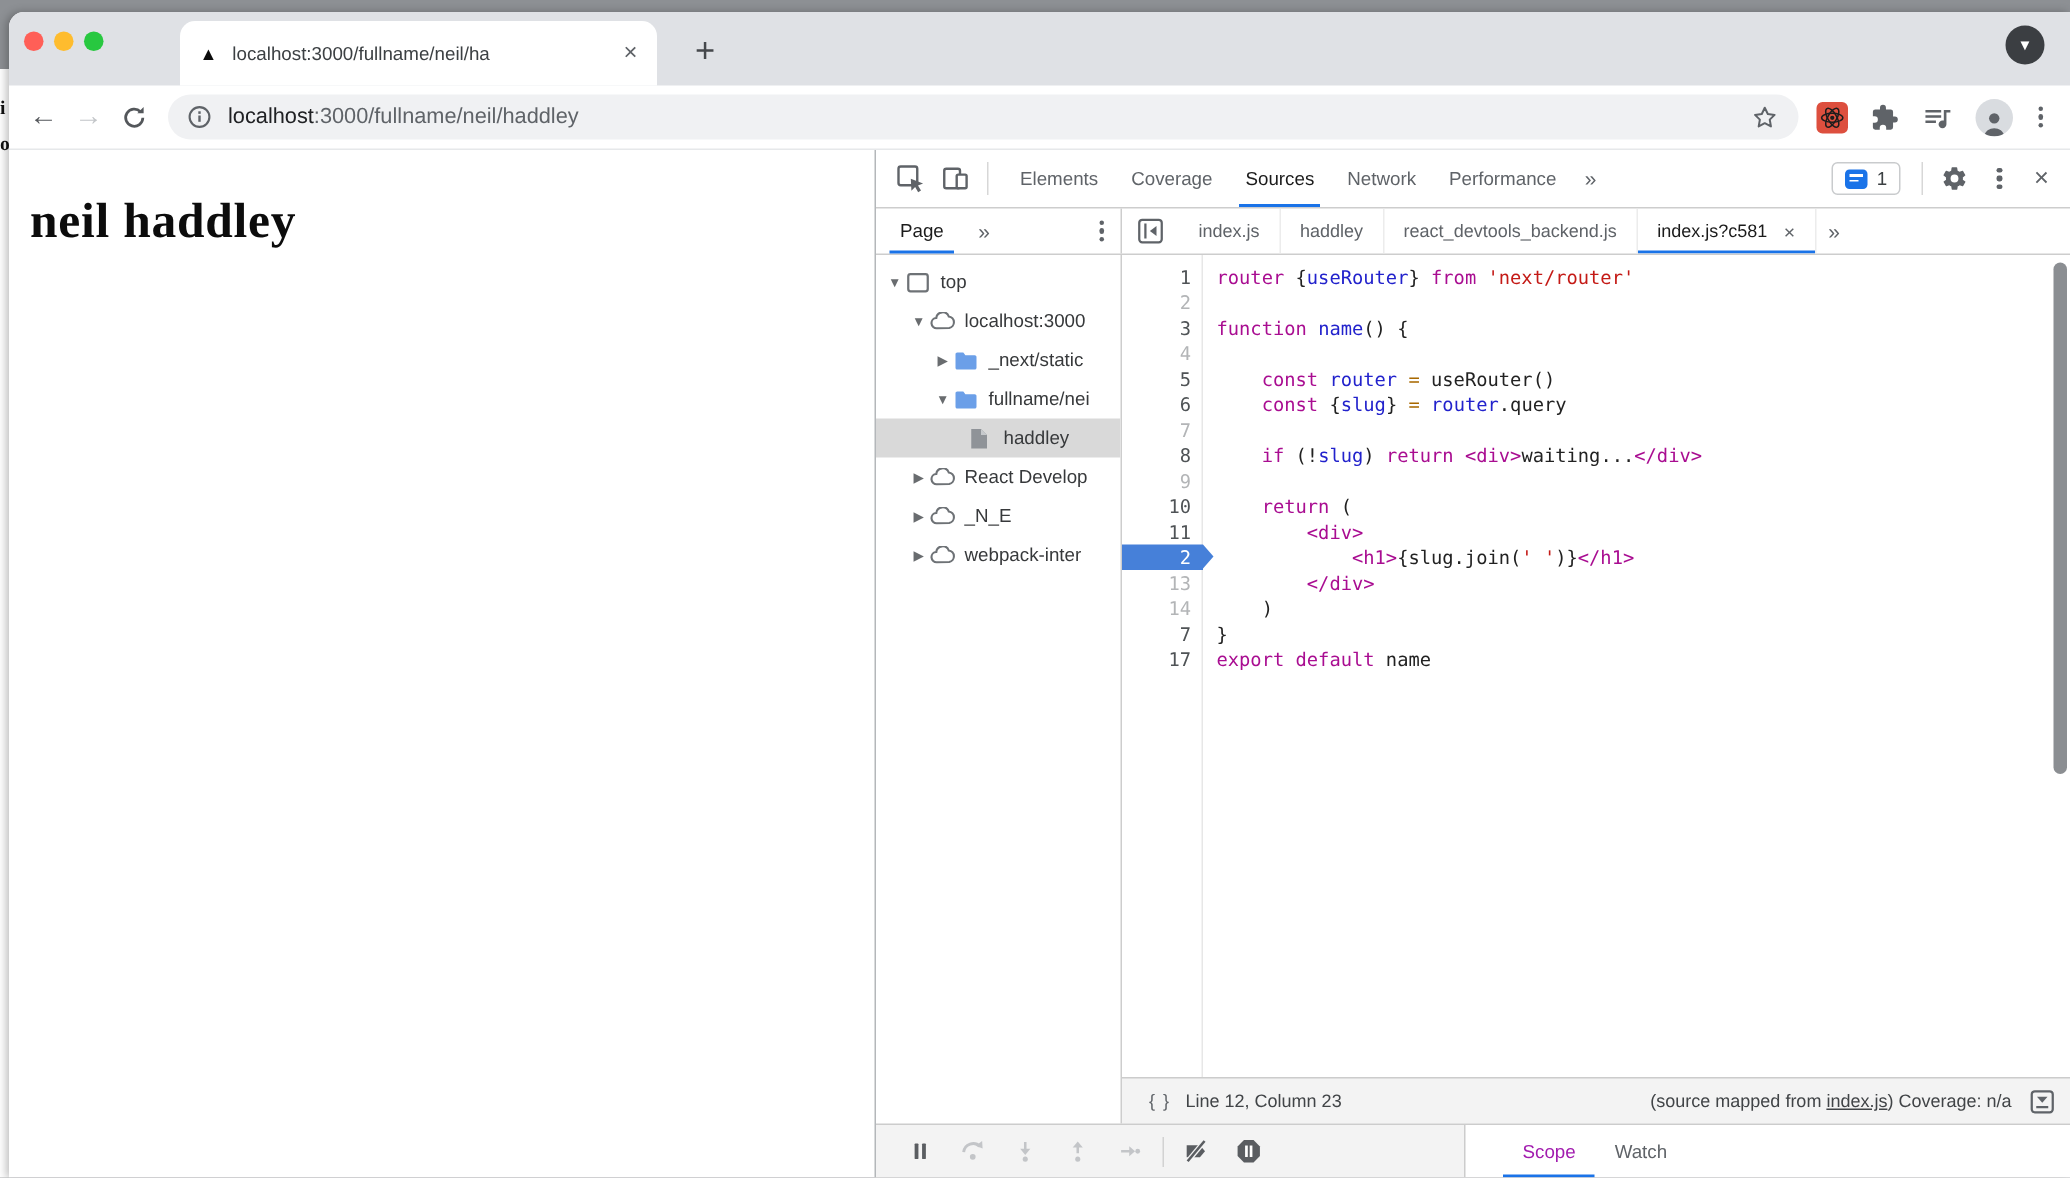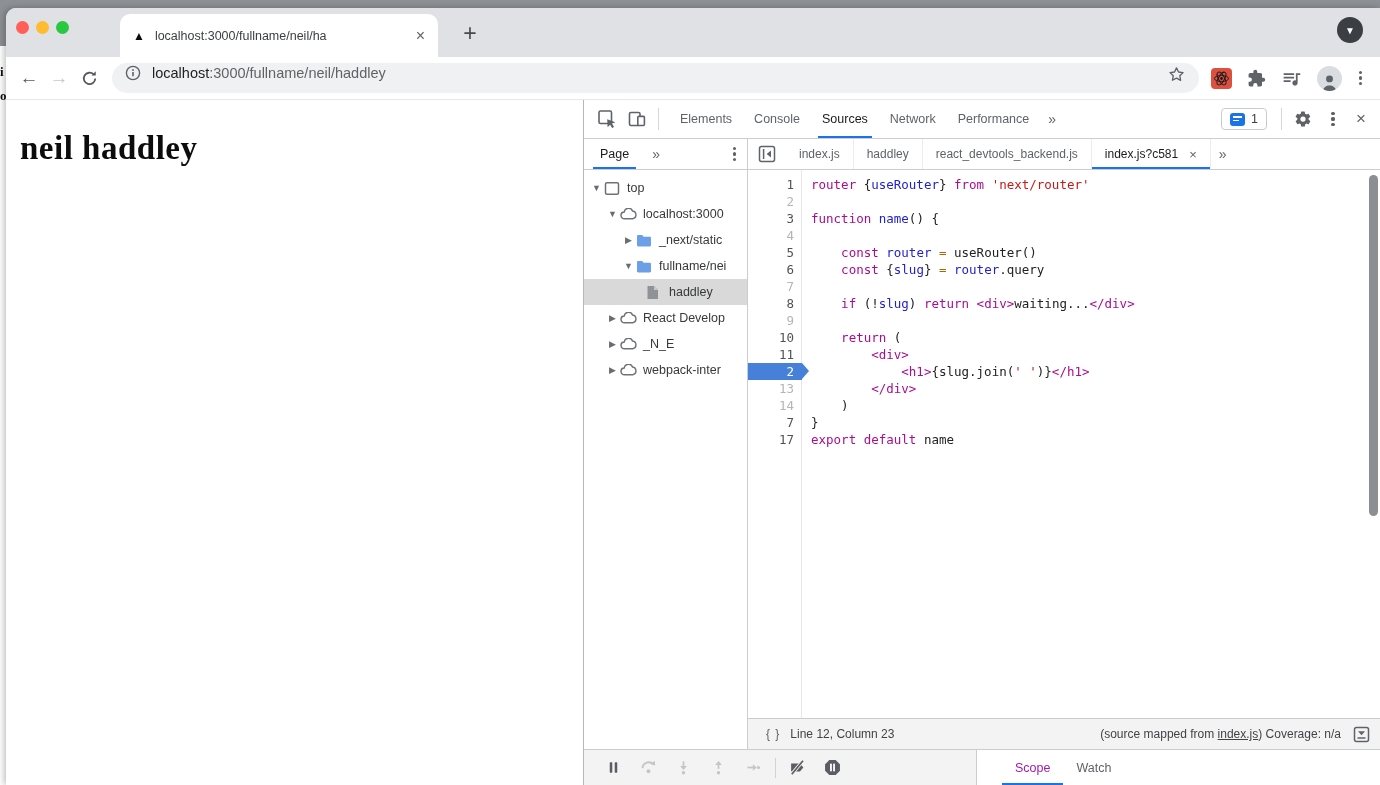--- a/index.html
+++ b/index.html
@@ -35,21 +35,21 @@
           align-items:center;justify-content:center;font-size:23px;font-weight:300;color:#45484c}
   .chrome-chevron{position:absolute;right:17px;top:9px;width:26px;height:26px;border-radius:50%;
           background:#3b3e42;color:#fff;display:flex;align-items:center;justify-content:center;font-size:10px}
 
   
   .toolbar{height:43px;background:#fff;display:flex;align-items:center;padding:0 8px;
            border-bottom:1px solid #e6e8ea}
   .nav-btn{width:30px;height:30px;display:flex;align-items:center;justify-content:center;
            font-size:19px;color:#54575b}
   .nav-btn.disabled{color:#c3c6c9}
-  .omnibox{flex:1;height:30px;background:#f0f1f3;border-radius:15px;display:flex;
+  .omnibox{flex:1;height:30px;background:#f0f1f3;border-radius:15px;display:flex;align-items:center;
            padding:2px 13px;margin:0 8px;min-width:0}
   .url{flex:1;font-size:14.5px;margin-left:11px;white-space:nowrap;overflow:hidden}
   .url .host{color:#202124}.url .rest{color:#5f6368}
   .ext-icons{display:flex;align-items:center;gap:15px;padding:0 8px 0 4px}
   .ext-badge{width:21px;height:21px;border-radius:4px;display:flex;align-items:center;justify-content:center}
   .avatar{width:25px;height:25px;border-radius:50%;background:#d9dce0;overflow:hidden;
           display:flex;align-items:flex-end;justify-content:center}
   .kebab{display:flex;flex-direction:column;gap:2.6px;align-items:center;padding:2px}
   .kebab i{width:3.2px;height:3.2px;border-radius:50%;background:#5f6368;display:block}
 
@@ -225,21 +225,21 @@
         </div>
         <div class="dt-icon-btn">
           <svg width="20" height="20" viewBox="0 0 20 20">
               <rect x="2.5" y="3.5" width="10.5" height="13" rx="1.4" fill="none" stroke="#5f6368" stroke-width="1.6"></rect>
               <rect x="10.8" y="7.4" width="6.6" height="9.1" rx="1" fill="#fff" stroke="#5f6368" stroke-width="1.6"></rect>
             </svg>
         </div>
         <div class="dt-vdiv"></div>
         <div class="dt-tabs" id="dt-tabs">
             <div class="dt-tab">Elements</div>
-            <div class="dt-tab">Console</div>
+            <div class="dt-tab">Coverage</div>
             <div class="dt-tab sel">Sources</div>
             <div class="dt-tab">Network</div>
             <div class="dt-tab">Performance</div>
           </div>
         <div class="more-chev">»</div>
         <div class="dt-sp"></div>
         <div class="msg-badge">
           <span class="bubble"></span>
           <span>1</span>
         </div>

